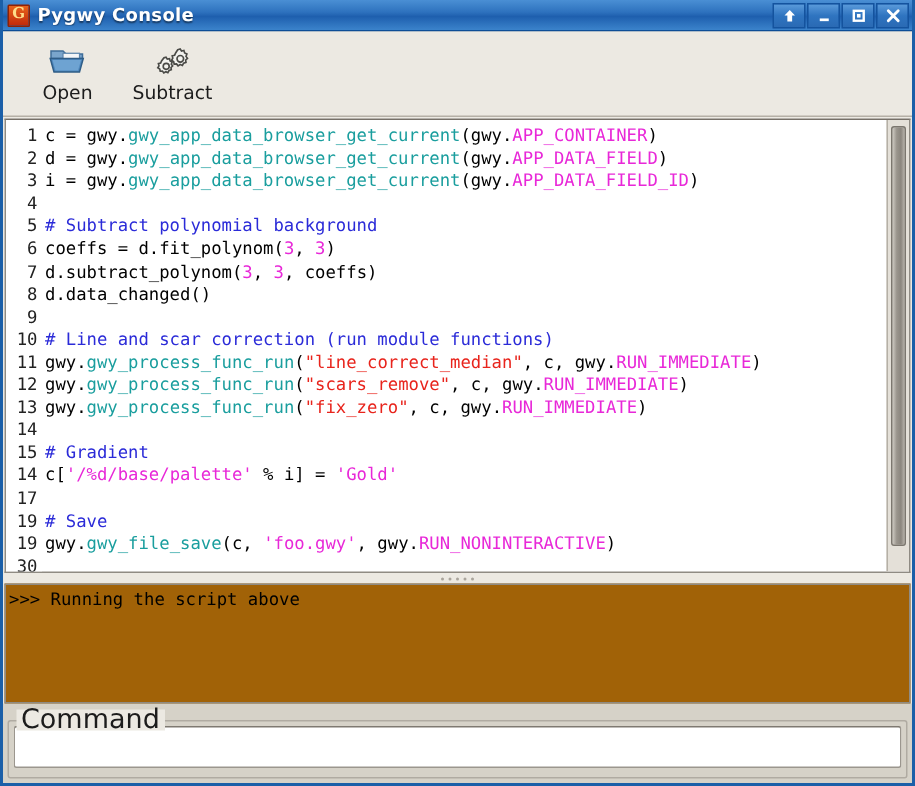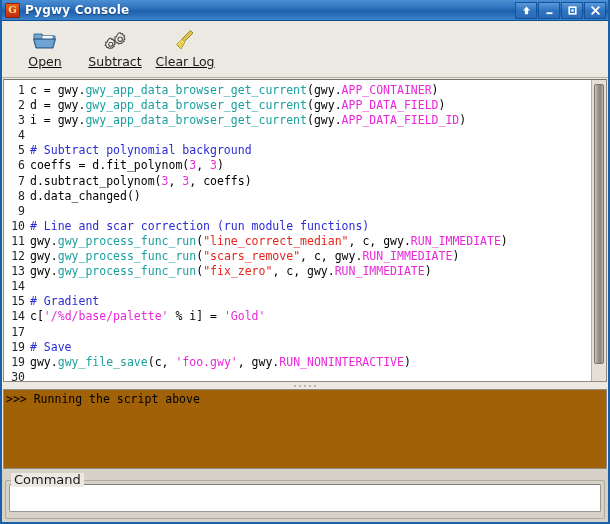--- a/index.html
+++ b/index.html
@@ -100,21 +100,20 @@
   .tool-item {
     width: 70px;
     height: 52px;
     display: flex;
     flex-direction: column;
     align-items: center;
     justify-content: flex-start;
     padding-top: 3px;
     box-sizing: border-box;
     cursor: default;
-    text-decoration: underline;
   }
   .tool-icon {
     height: 26px;
     width: 26px;
     display: flex;
     align-items: center;
     justify-content: center;
     margin-bottom: 3px;
   }
   .tool-label {
@@ -267,21 +266,21 @@
     border: 1px solid #b0aba2;
     border-radius: 2px;
     pointer-events: none;
   }
   .cmd-legend {
     position: absolute;
     top: 1px;
     left: 6px;
     background: #ece9e2;
     padding: 0 3px;
-    font-size: 13px;
+    font-size: 18px;
     color: #1c1c1c;
     font-family: "DejaVu Sans", sans-serif;
     line-height: 14px;
     z-index: 2;
   }
   .cmd-input {
     width: 100%;
     height: 28px;
     box-sizing: border-box;
     background: #ffffff;
@@ -352,30 +351,20 @@
             <path d="M16.5 5.2 l1.6-.6 .9 1.4 1.6-.3 .5 1.6 1.5 .7 -.6 1.6 1 1.3 -1.2 1.1 .2 1.6 -1.6 .5 -.8 1.5 -1.5 -.6 -1.4 .9 -1-1.3 -1.6 .1 -.3-1.6 -1.4-.9 .8-1.4 -.4-1.6 1.6-.4 .7-1.5 Z"></path>
             <circle cx="18.2" cy="11.2" r="2.2"></circle>
             <path d="M7.2 10.6 l1.5-.5 .8 1.3 1.5-.3 .4 1.5 1.4 .7 -.6 1.5 .9 1.2 -1.1 1 .2 1.5 -1.5 .5 -.8 1.4 -1.4-.6 -1.3 .8 -.9-1.2 -1.5 .1 -.3-1.5 -1.3-.8 .8-1.3 -.4-1.5 1.5-.4 .6-1.4 Z"></path>
             <circle cx="8.8" cy="16.2" r="2"></circle>
           </g>
         </svg>
       </span>
       <span class="tool-label">Subtract</span>
     </div>
 
-    <div class="tool-item">
-      <span class="tool-icon">
-        <svg width="26" height="24" viewBox="0 0 26 24">
-          <path d="M18.5 2.5 L21 5 L12.5 13.5 L10 11 Z" fill="#ddc154" stroke="#9b8227" stroke-width="1"></path>
-          <path d="M10.2 11.2 L13 14 L9 21 L4.5 16.5 Z" fill="#f4e06a" stroke="#b79a2c" stroke-width="1" stroke-linejoin="round"></path>
-          <path d="M6 18 L10.5 14.5 M7.4 19.4 L12 16" stroke="#c4a731" stroke-width="0.8"></path>
-        </svg>
-      </span>
-      <span class="tool-label">Clear Log</span>
-    </div>
 
   </div>
 
   <div class="content">
 
     <div class="code-pane">
       <div class="code-scrollarea">
         <div class="gutter" id="gutter">
             <div class="code-line">1</div>
             <div class="code-line">2</div>

